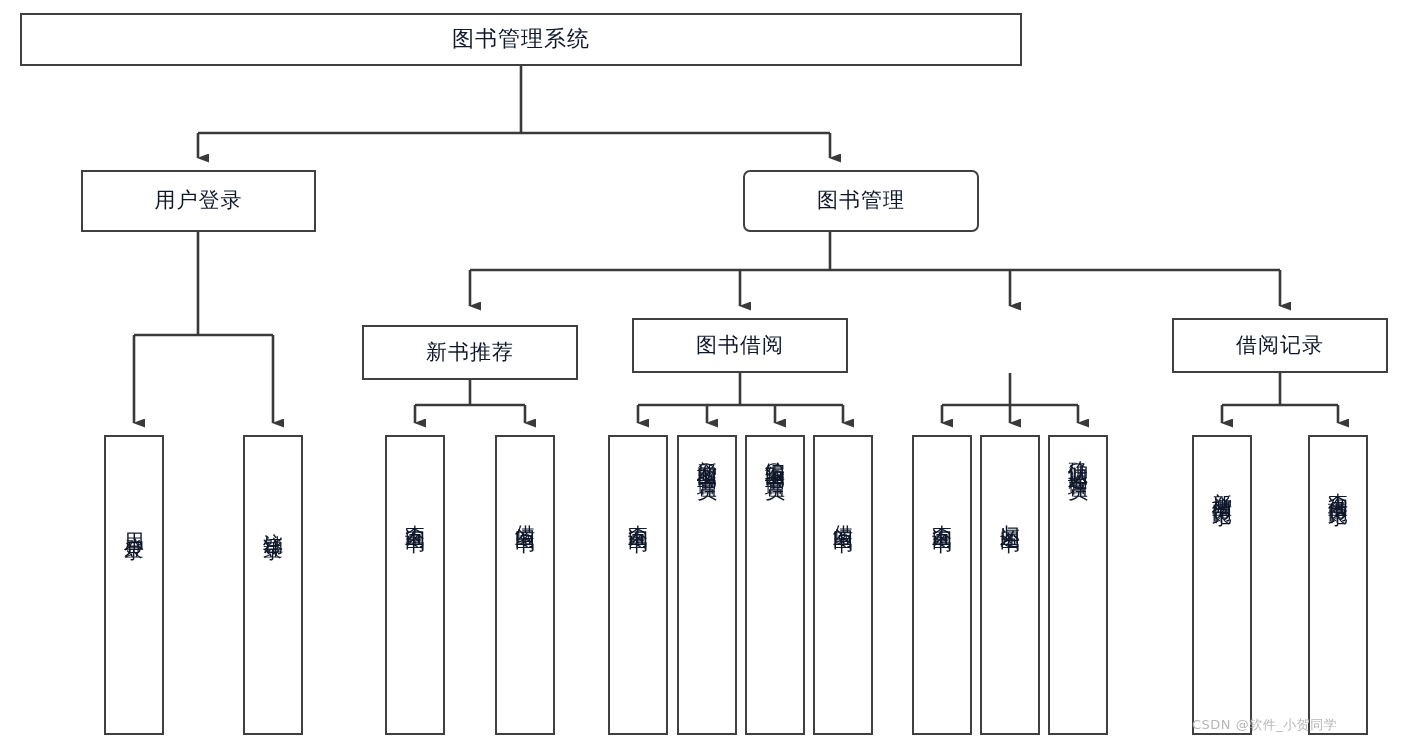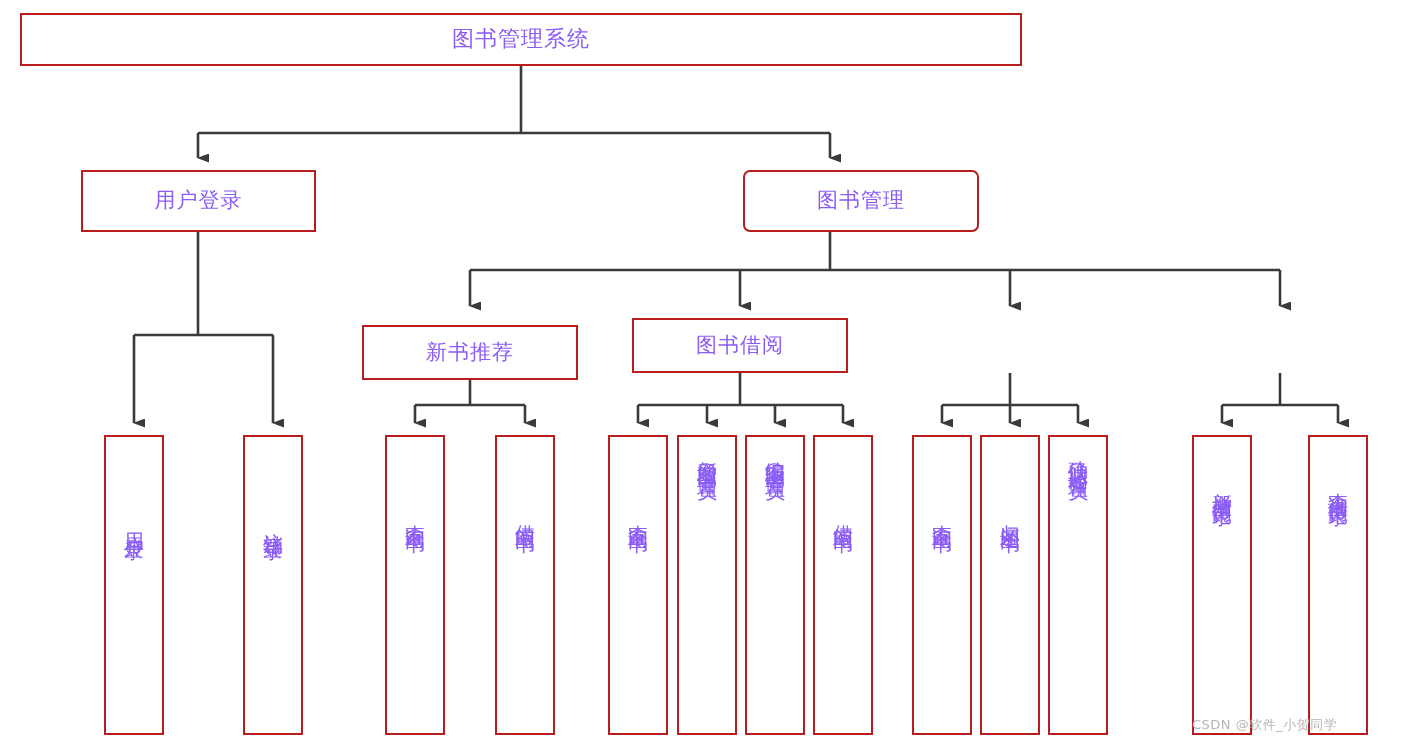--- a/index.html
+++ b/index.html
@@ -21,26 +21,26 @@
     position: absolute;
     left: 0;
     top: 0;
     width: 1405px;
     height: 747px;
     pointer-events: none;
   }
   .node {
     position: absolute;
     box-sizing: border-box;
-    border: 2px solid #b91c1c;
+    border: 2px solid #404040;
     background: #ffffff;
     display: flex;
     align-items: center;
     justify-content: center;
-    color: #8b5cf6;
+    color: #0f172a;
   }
   .node.horiz {
     font-size: 21px;
     letter-spacing: 1px;
     line-height: 1.2;
   }
   .node.root {
     font-size: 22px;
   }
   .node.leaf {
@@ -133,20 +133,23 @@
   <div class="node horiz" style="left:743px; top:170px; width:236px; height:62px;border-radius:7px;">
     <span>图书管理</span>
   </div>
 
   <div class="node horiz" style="left:362px; top:325px; width:216px; height:55px;">
     <span>新书推荐</span>
   </div>
   <div class="node horiz" style="left:632px; top:318px; width:216px; height:55px;">
     <span>图书借阅</span>
   </div>
+  <div class="node horiz" style="left:1172px; top:318px; width:216px; height:55px;">
+    <span>借阅记录</span>
+  </div>
 
   <div class="node leaf" style="left:104px; top:435px; width:60px; height:300px; padding-top:80px;">
     <span class="vtext">用户登录</span>
   </div>
   <div class="node leaf" style="left:243px; top:435px; width:60px; height:300px; padding-top:80px;">
     <span class="vtext">注销登录</span>
   </div>
 
   <div class="node leaf" style="left:385px; top:435px; width:60px; height:300px; padding-top:72px;">
     <span class="vtext">查询图书</span>

